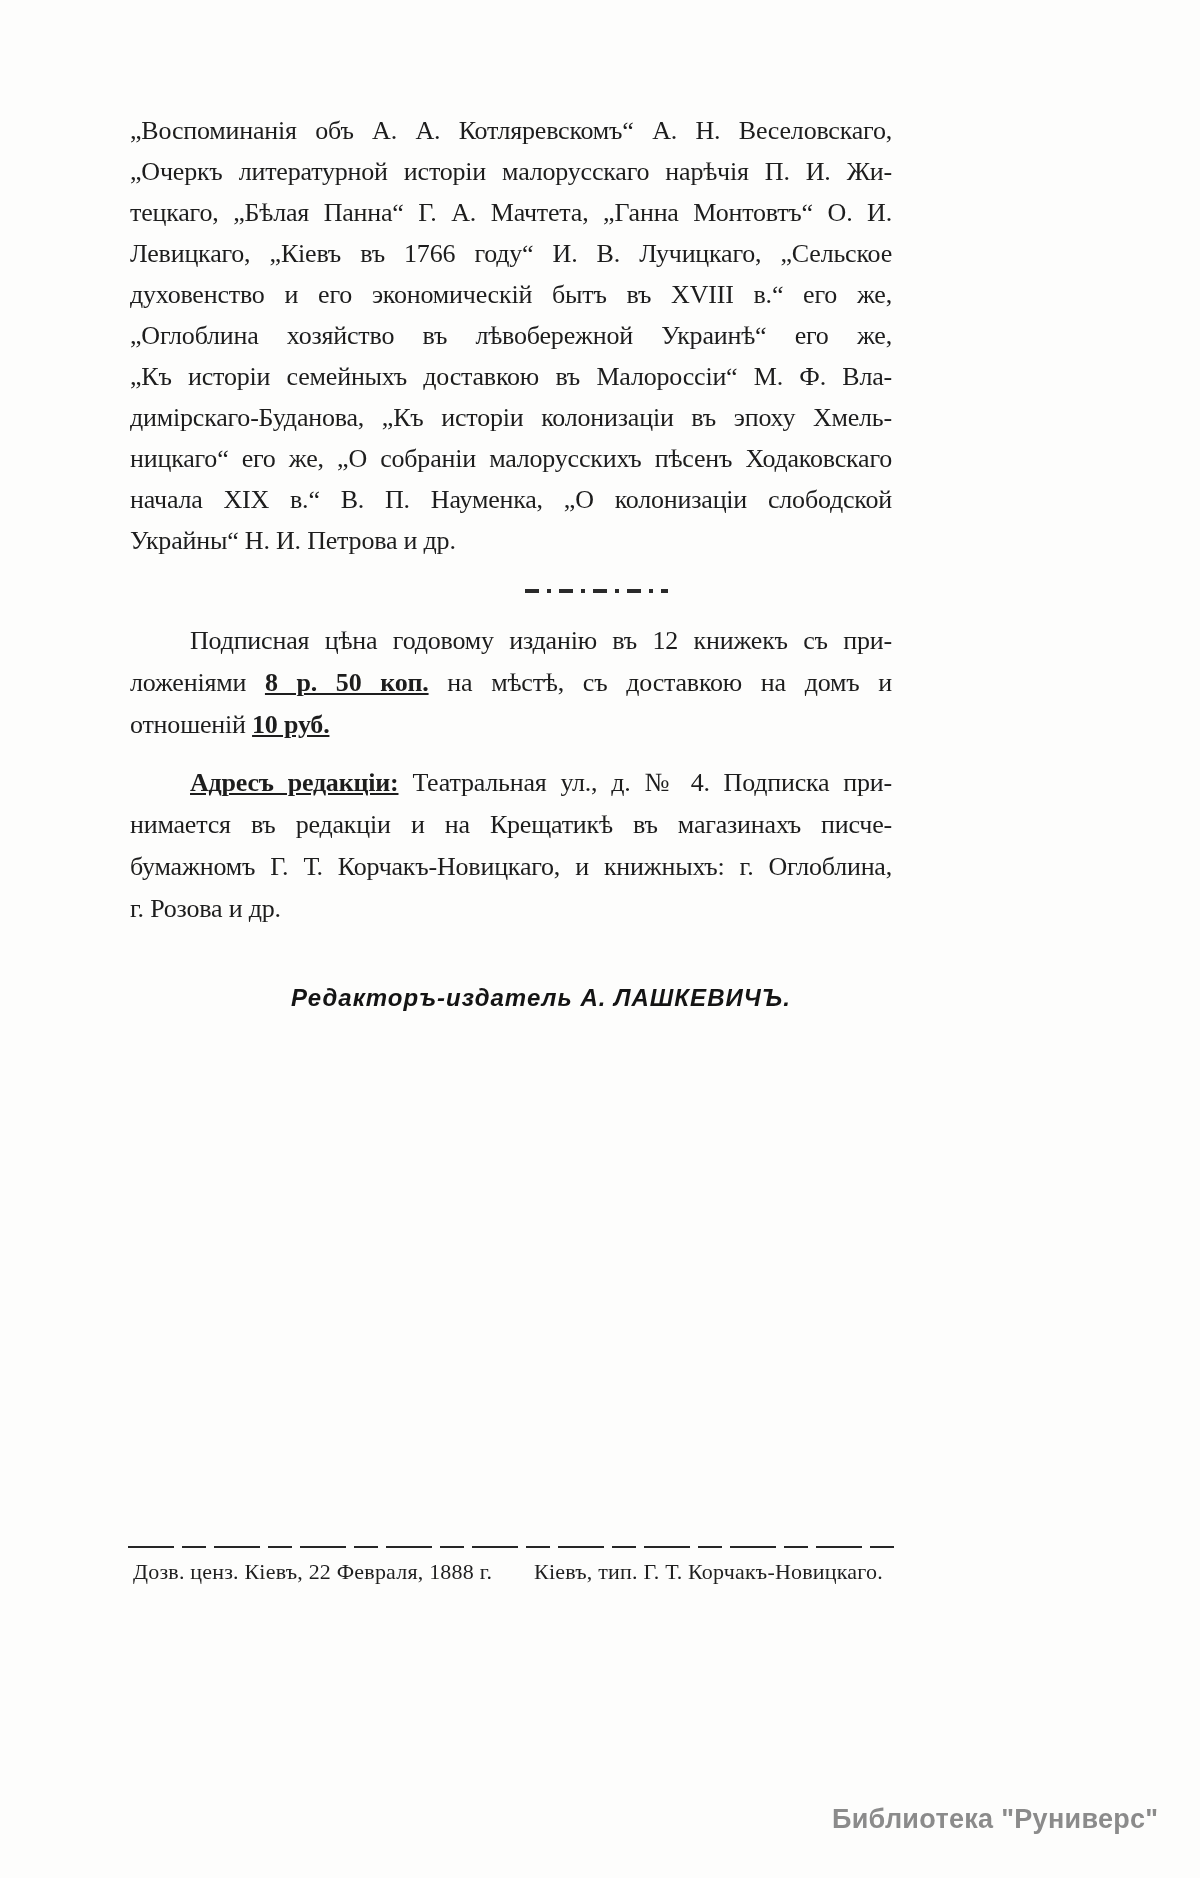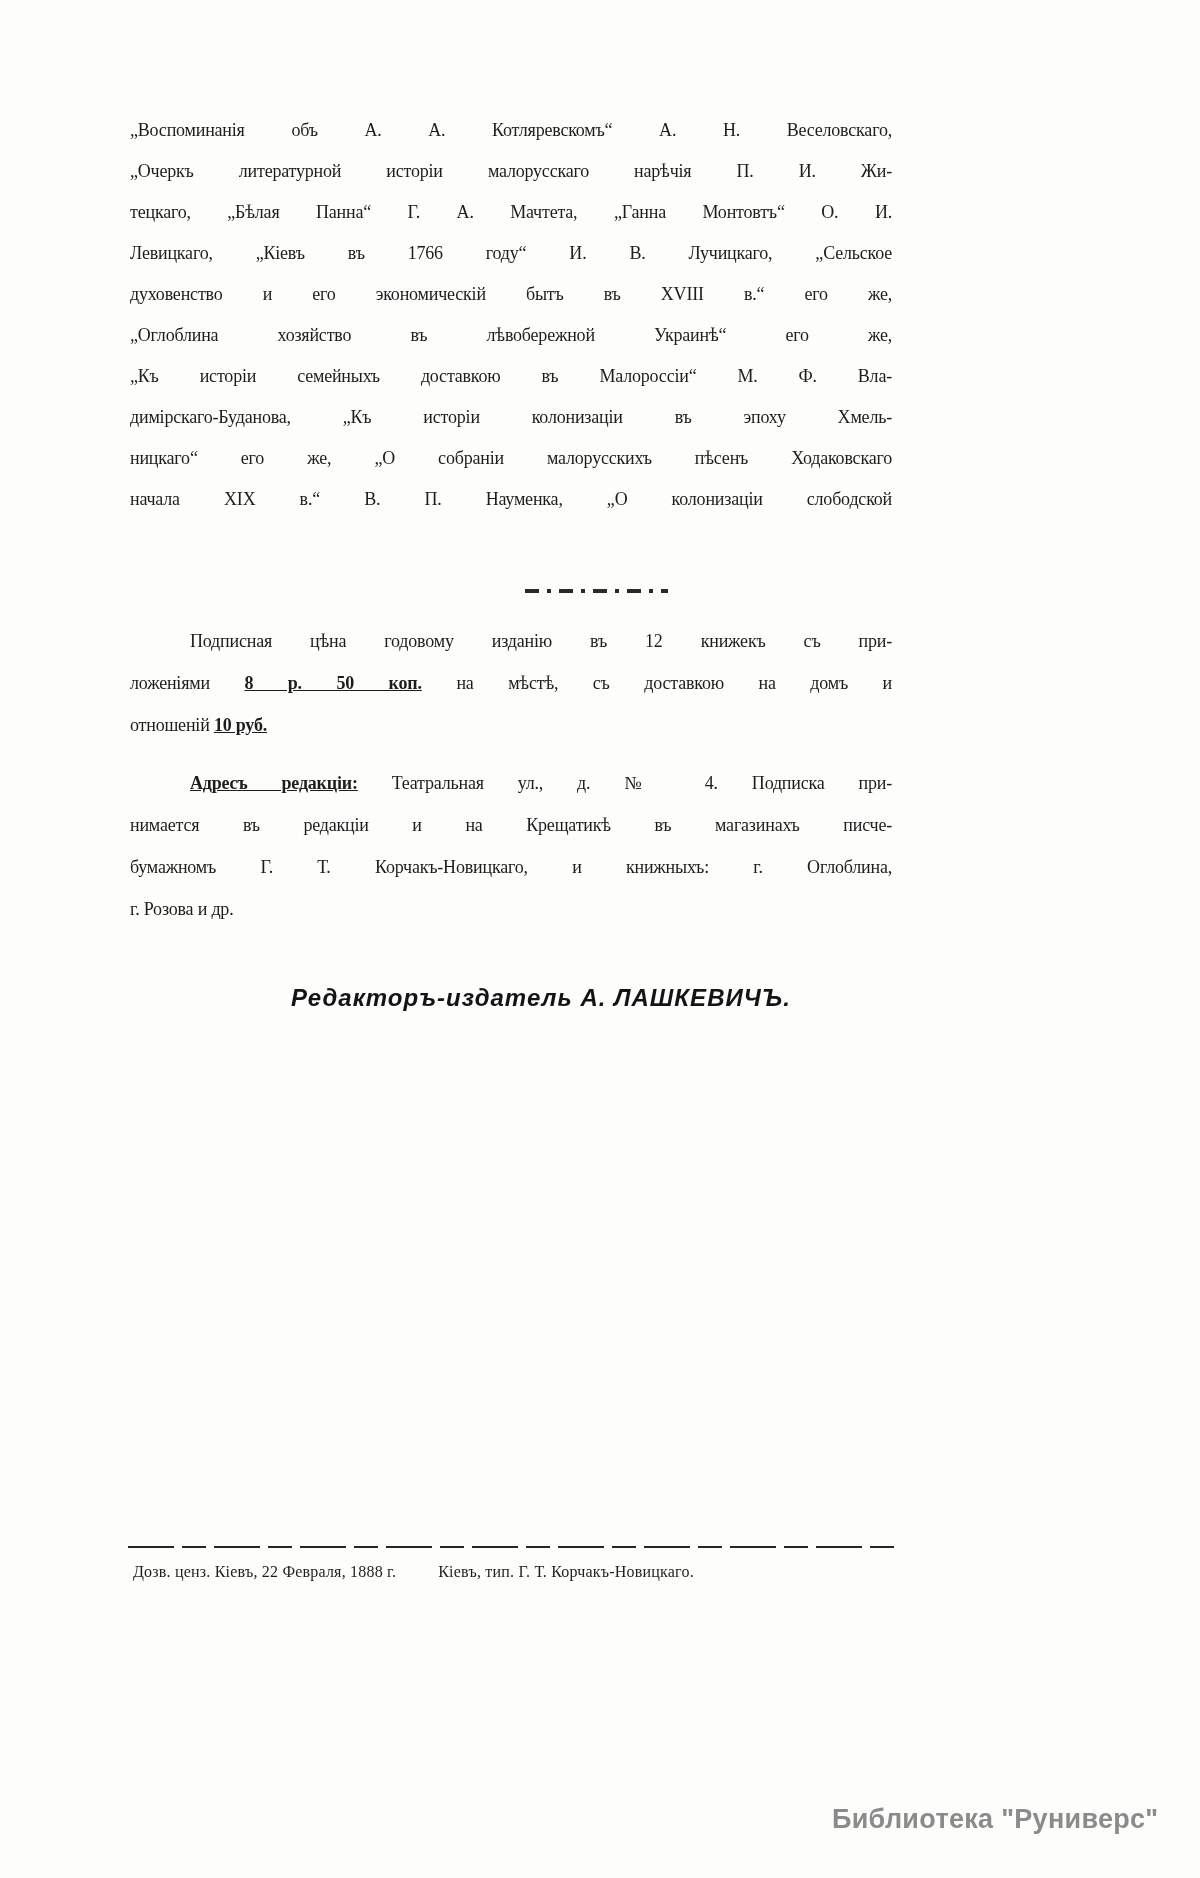--- a/index.html
+++ b/index.html
@@ -11,21 +11,21 @@
     overflow: hidden;
     font-family: "Liberation Serif", serif;
     color: #1d1d1d;
   }
   .col {
     position: absolute;
     left: 130px;
     width: 762px;
   }
   .line {
-    font-size: 18px;
+    font-size: 26px;
     line-height: 41px;
     letter-spacing: -0.2px;
     white-space: nowrap;
     text-align: justify;
     text-align-last: justify;
   }
   .sub .line, .addr .line { line-height: 42px; }
   .line.flush { text-align-last: left; }
   .line.indent { padding-left: 60px; }
   b.lead { font-weight: bold; text-decoration: underline; }
@@ -58,21 +58,21 @@
     top: 1546px;
     width: 766px;
     height: 2px;
     background: repeating-linear-gradient(90deg,#262626 0 46px, transparent 46px 54px, #262626 54px 78px, transparent 78px 86px);
   }
   .imprint {
     position: absolute;
     left: 133px;
     top: 1556px;
     width: 760px;
-    font-size: 16px;
+    font-size: 22px;
     line-height: 32px;
     letter-spacing: 0.2px;
     white-space: nowrap;
     color: #1f1f1f;
   }
   .imprint .printer { margin-left: 42px; }
   .watermark {
     position: absolute;
     left: 832px;
     top: 1804px;
@@ -93,20 +93,21 @@
     <div class="line">„Воспоминанія объ А. А. Котляревскомъ“ А. Н. Веселовскаго,</div>
     <div class="line">„Очеркъ литературной исторіи малорусскаго нарѣчія П. И. Жи-</div>
     <div class="line">тецкаго, „Бѣлая Панна“ Г. А. Мачтета, „Ганна Монтовтъ“ О. И.</div>
     <div class="line">Левицкаго, „Кіевъ въ 1766 году“ И. В. Лучицкаго, „Сельское</div>
     <div class="line">духовенство и его экономическій бытъ въ XVIII в.“ его же,</div>
     <div class="line">„Оглоблина хозяйство въ лѣвобережной Украинѣ“ его же,</div>
     <div class="line">„Къ исторіи семейныхъ доставкою въ Малороссіи“ М. Ф. Вла-</div>
     <div class="line">димірскаго-Буданова, „Къ исторіи колонизаціи въ эпоху Хмель-</div>
     <div class="line">ницкаго“ его же, „О собраніи малорусскихъ пѣсенъ Ходаковскаго</div>
     <div class="line">начала XIX в.“ В. П. Науменка, „О колонизаціи слободской</div>
+    <div class="line flush">Украйны“ Н. И. Петрова и др.</div>
   </section>
 
   <div class="divider"></div>
 
   <section class="col sub" style="top:620px">
     <div class="line indent">Подписная цѣна годовому изданію въ 12 книжекъ съ при-</div>
     <div class="line"><span>ложеніями</span> <b class="lead">8 р. 50 коп.</b> <span>на мѣстѣ, съ доставкою на домъ и</span></div>
     <div class="line flush"><span>отношеній</span> <b class="lead">10 руб.</b></div>
   </section>
 

